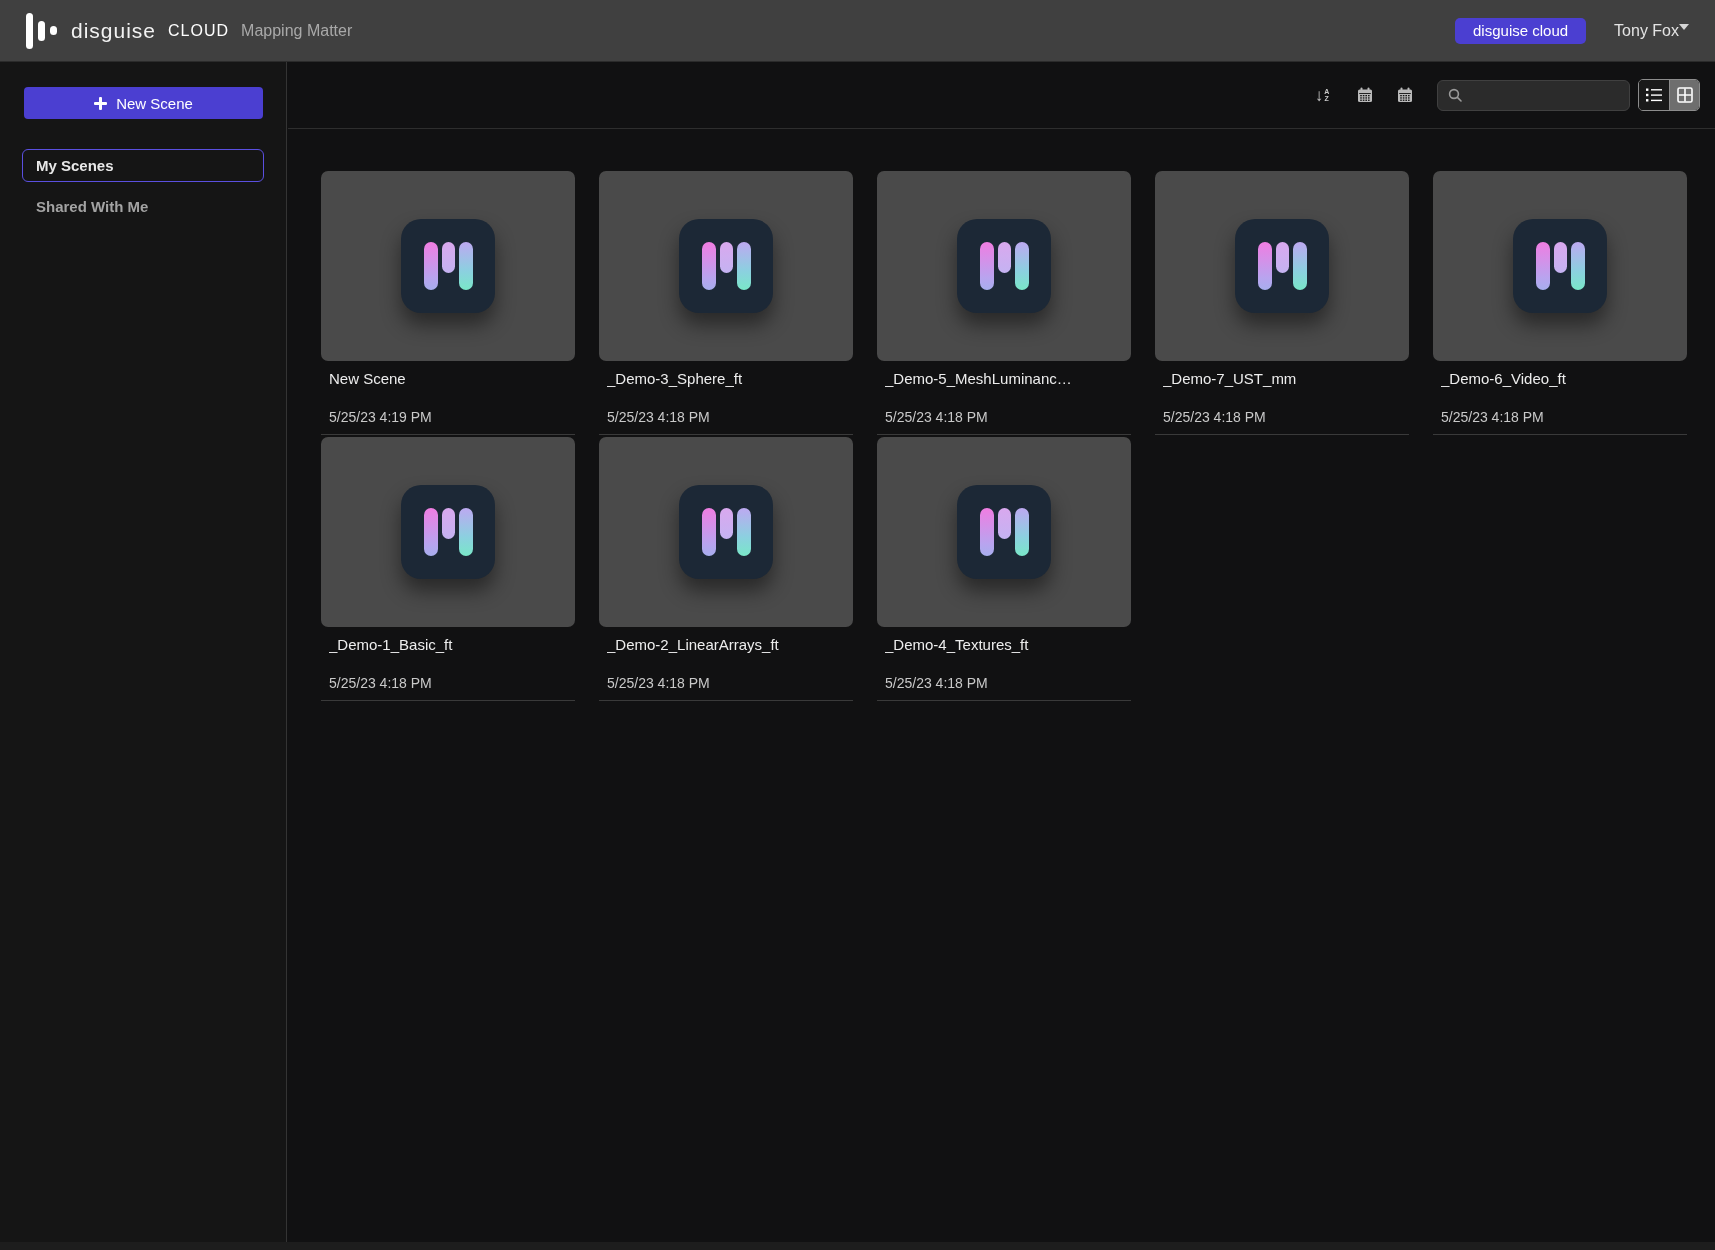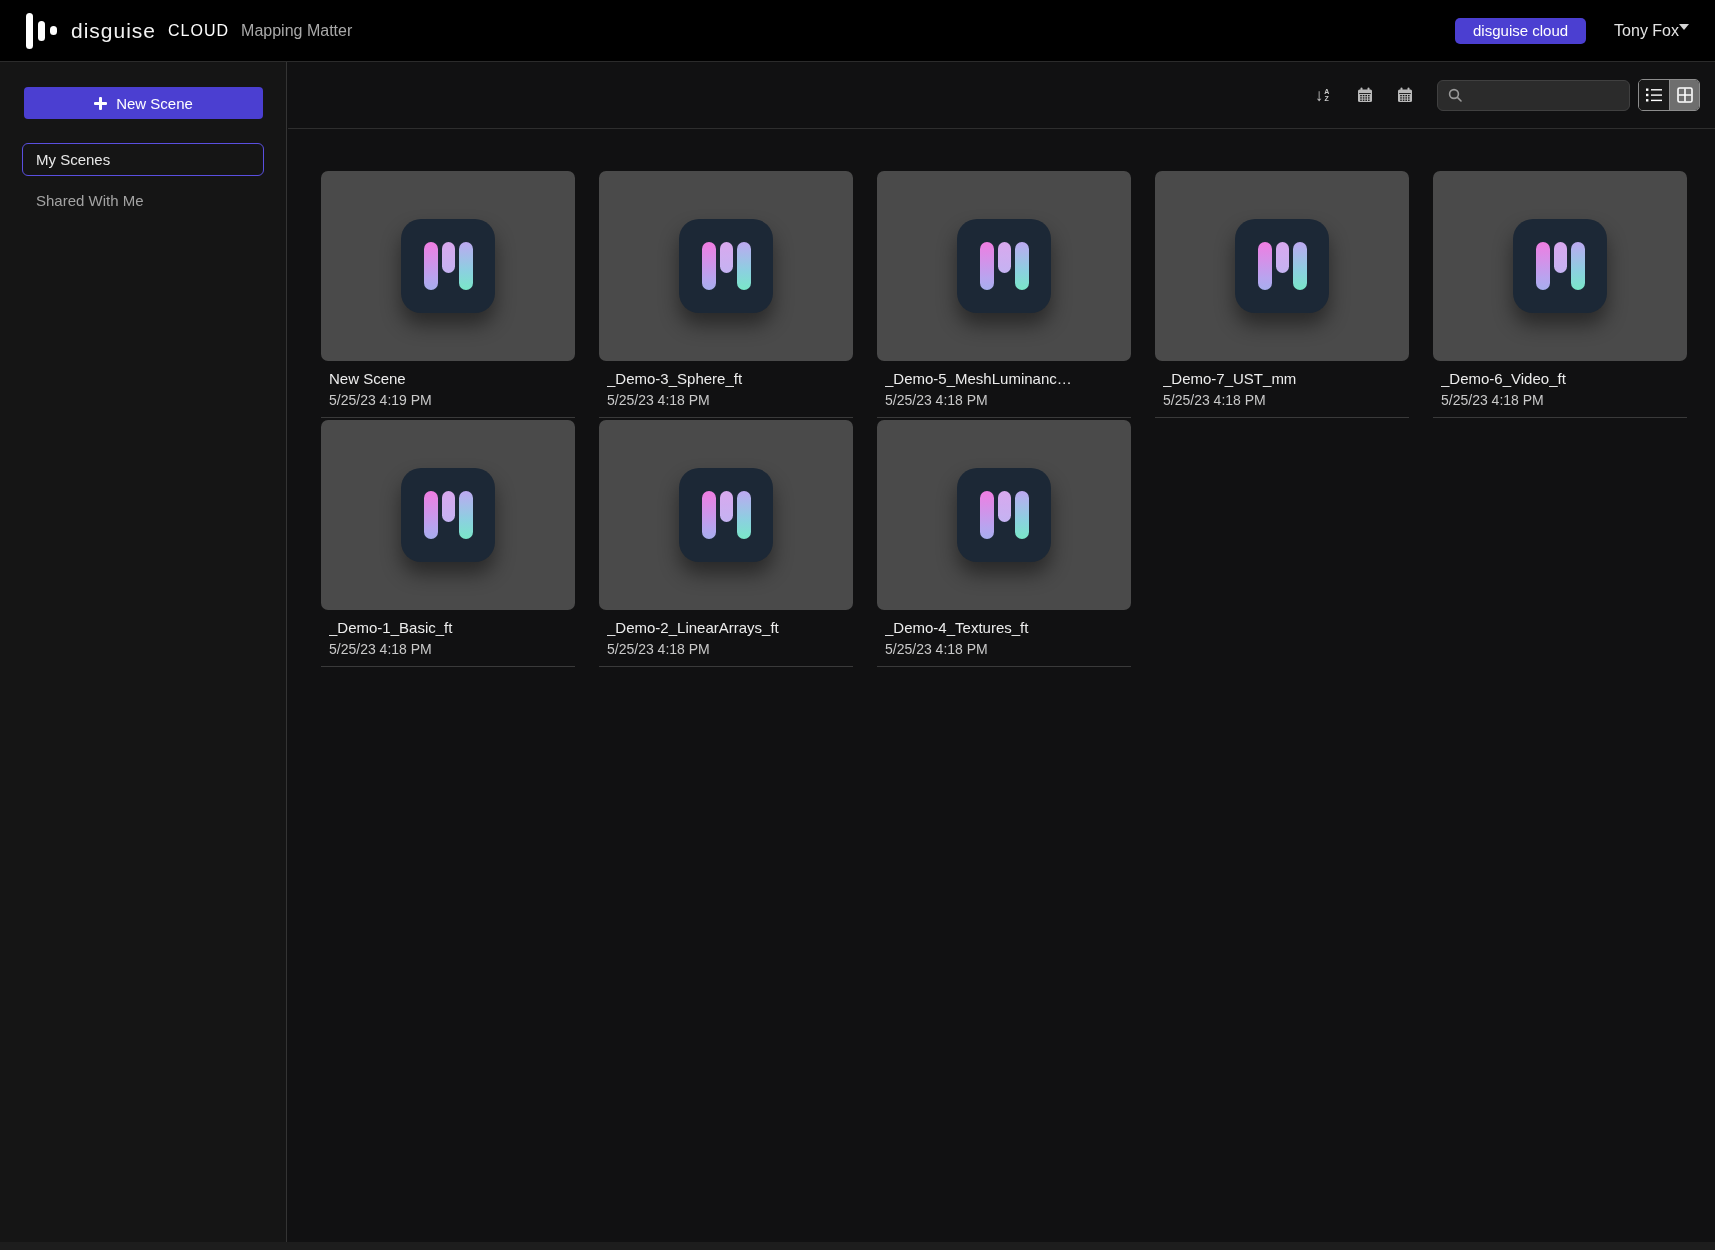--- a/index.html
+++ b/index.html
@@ -6,21 +6,21 @@
   html, body {
     width: 1715px; height: 1250px;
     background: #111112;
     font-family: "Liberation Sans", sans-serif;
     overflow: hidden;
     color: #e8e8e8;
   }
   
   .header {
     position: absolute; top: 0; left: 0; width: 1715px; height: 62px;
-    background: #000000; border-bottom: 1px solid #2b2b2b;
+    background: #404040; border-bottom: 1px solid #2b2b2b;
     display: flex; align-items: center; padding: 8px 26px;
   }
   .brand { display: flex; align-items: center; gap: 14px; }
   .dmark { display: flex; align-items: center; gap: 5px; height: 40px; }
   .dmark .bar { background: #ffffff; border-radius: 4px; width: 7px; }
   .dmark .b1 { height: 36px; }
   .dmark .b2 { height: 20px; }
   .dmark .b3 { height: 9px; width: 7px; }
   .brand-name { font-size: 21px; font-weight: 300; letter-spacing: 1px; color: #f2f2f2; }
   .brand-suffix { font-size: 16px; font-weight: 400; letter-spacing: 1px; color: #ffffff; margin-left: -2px; }
@@ -44,21 +44,21 @@
   .new-scene-btn {
     display: flex; align-items: center; justify-content: center; gap: 9px;
     margin: 25px 24px 0 24px; width: 239px; height: 32px;
     background: #4b3fd1; border: none; border-radius: 4px; cursor: pointer;
     color: #ffffff; font-size: 15px; font-family: inherit;
   }
   .plus-icon { position: relative; width: 13px; height: 13px; }
   .plus-icon::before, .plus-icon::after { content: ""; position: absolute; background: #fff; border-radius: 1px; }
   .plus-icon::before { left: 5px; top: 0; width: 3px; height: 13px; }
   .plus-icon::after { left: 0; top: 5px; width: 13px; height: 3px; }
-  .nav { margin-top: 24px; }
+  .nav { margin-top: 30px; font-weight: bold; }
   .nav-item {
     display: flex; align-items: center;
     margin: 0 22px 8px 22px; height: 33px; padding: 0 13px;
     border-radius: 6px; border: 1.5px solid transparent;
     font-size: 15px; color: #a3a3a3; cursor: pointer;
   }
   .nav-item.selected { border-color: #5a4fe0; color: #e8e8e8; }
   
   .main { position: absolute; top: 62px; left: 288px; width: 1427px; height: 1188px; }
   .toolbar {
@@ -113,21 +113,21 @@
   .m-pill.left  { width: 14px; height: 48px; background: linear-gradient(180deg, #f07de2 0%, #b8a4ef 75%, #a7aeee 100%); }
   .m-pill.mid   { width: 13px; height: 31px; background: linear-gradient(180deg, #d9a8ee 0%, #c4b3f2 100%); }
   .m-pill.right { width: 14px; height: 48px; background: linear-gradient(180deg, #bda9f1 0%, #8cd0e0 60%, #79e7c8 100%); }
   .card-footer {
     padding: 9px 8px 9px 8px; border-bottom: 1px solid #3a3a3a;
   }
   .scene-name {
     font-size: 15px; color: #ededed; white-space: nowrap; overflow: hidden;
     text-overflow: ellipsis; max-width: 238px;
   }
-  .scene-date { font-size: 14px; color: #c9c9c9; margin-top: 5px; }
+  .scene-date { font-size: 14px; color: #c9c9c9; margin-top: 22px; }
   
   .bottom-strip {
     position: absolute; left: 0; bottom: 0; width: 1715px; height: 8px; background: #1d1d1d;
   }
   svg { display: block; }
 </style>
 </head>
 <body>
 
 <div class="header">

